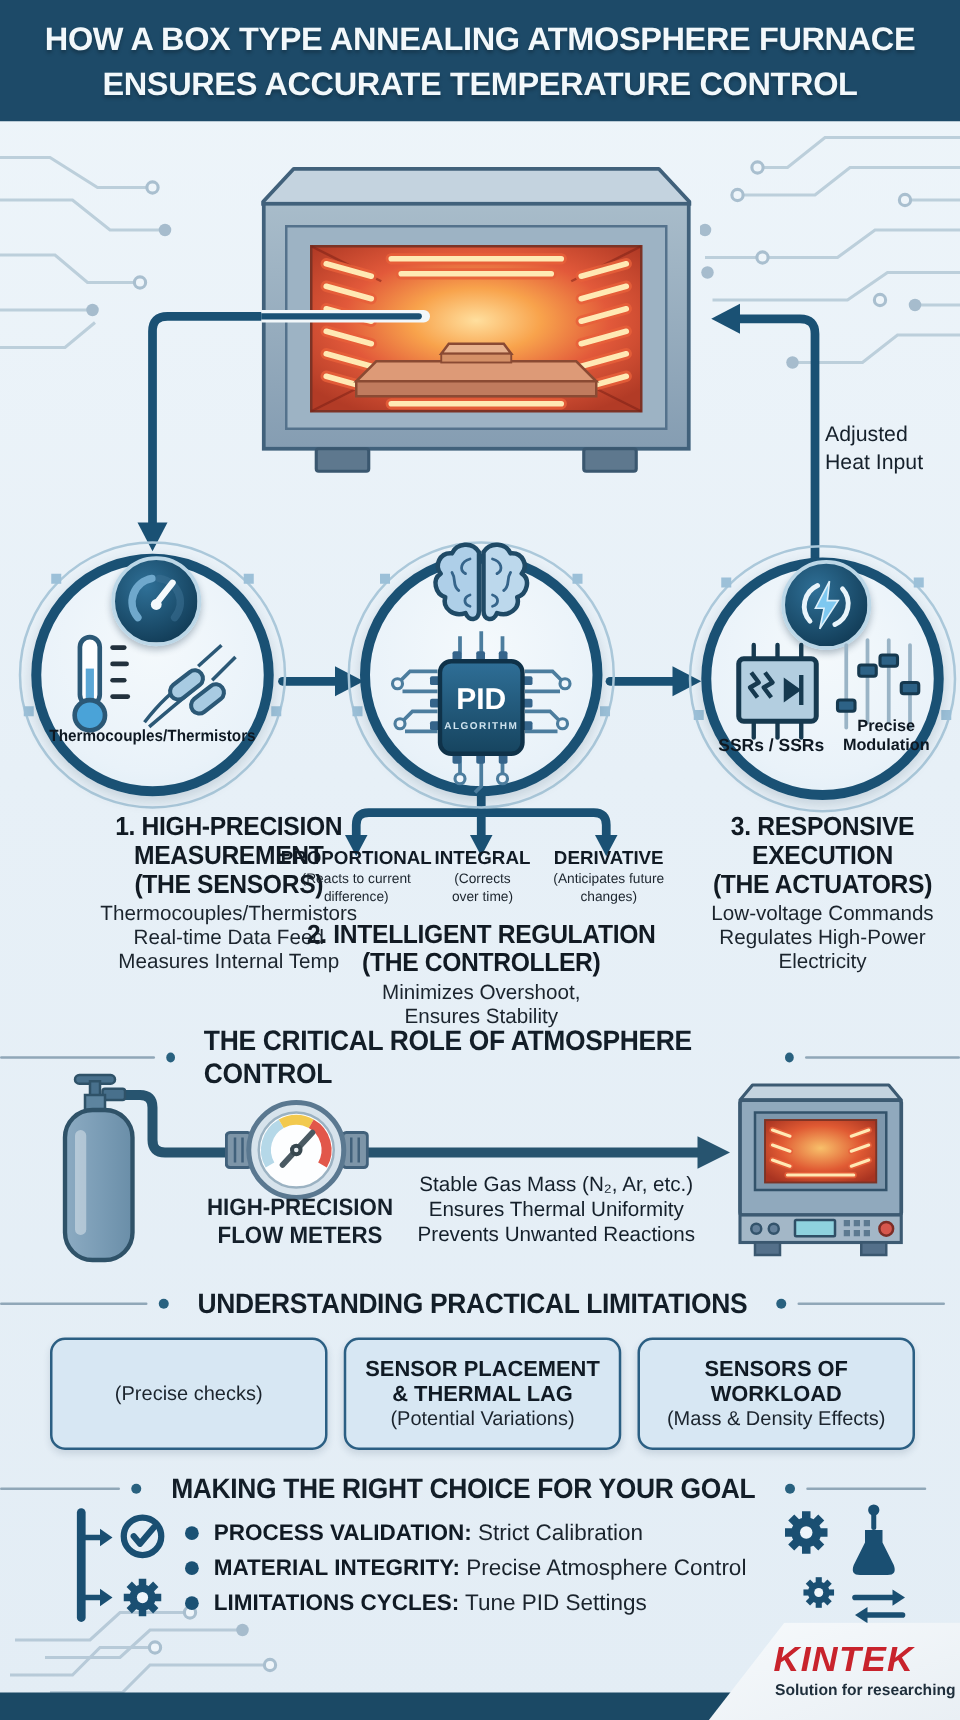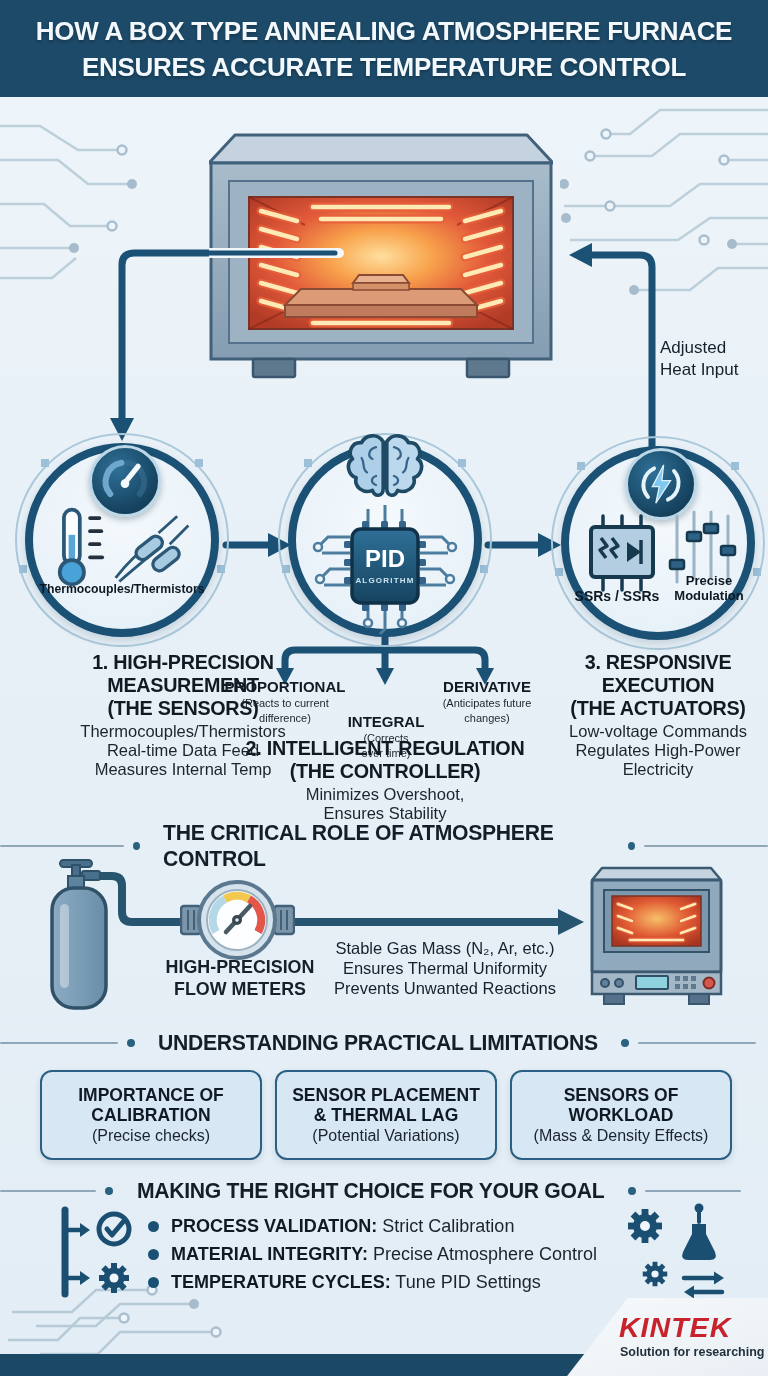--- a/index.html
+++ b/index.html
@@ -420,21 +420,21 @@
     <div class="step-d pre">Thermocouples/Thermistors
 Real-time Data Feed
 Measures Internal Temp</div>
   </div>
 
   <div class="abs ctr" style="left:224px;top:678px;width:122px;z-index:3">
     <div class="branch-n">PROPORTIONAL</div>
     <div class="branch-d pre">(Reacts to current
 difference)</div>
   </div>
-  <div class="abs ctr" style="left:346px;top:713px;width:80px;z-index:3">
+  <div class="abs ctr" style="left:346px;top:678px;width:80px;z-index:3">
     <div class="branch-n">INTEGRAL</div>
     <div class="branch-d pre">(Corrects
 over time)</div>
   </div>
   <div class="abs ctr" style="left:426px;top:678px;width:122px;z-index:3">
     <div class="branch-n">DERIVATIVE</div>
     <div class="branch-d pre">(Anticipates future
 changes)</div>
   </div>
 
@@ -550,22 +550,20 @@
 
   <div class="abs sec" style="top:1030px;z-index:3">
     <div class="ln" style="width:118px"></div>
     <div class="dt"></div>
     <div class="tx cond" style="font-size:22.5px">UNDERSTANDING PRACTICAL LIMITATIONS</div>
     <div class="dt"></div>
     <div class="ln" style="width:118px"></div>
   </div>
 
   <div class="abs card" style="left:40px;z-index:3">
-    <div class="t pre">IMPORTANCE OF
-CALIBRATION</div>
     <div class="s">(Precise checks)</div>
   </div>
   <div class="abs card" style="left:275px;z-index:3">
     <div class="t pre">SENSOR PLACEMENT
 &amp; THERMAL LAG</div>
     <div class="s">(Potential Variations)</div>
   </div>
   <div class="abs card" style="left:510px;z-index:3">
     <div class="t pre">SENSORS OF
 WORKLOAD</div>
@@ -583,21 +581,21 @@
   <div class="abs bullet-row" style="top:1213px;z-index:3">
     <div class="bullet-dot"></div>
     <div><span class="bullet-lab">PROCESS VALIDATION:</span><span class="bullet-txt"> Strict Calibration</span></div>
   </div>
   <div class="abs bullet-row" style="top:1241px;z-index:3">
     <div class="bullet-dot"></div>
     <div><span class="bullet-lab">MATERIAL INTEGRITY:</span><span class="bullet-txt"> Precise Atmosphere Control</span></div>
   </div>
   <div class="abs bullet-row" style="top:1269px;z-index:3">
     <div class="bullet-dot"></div>
-    <div><span class="bullet-lab">TEMPERATURE CYCLES:</span><span class="bullet-txt"> Tune PID Settings</span></div>
+    <div><span class="bullet-lab">LIMITATIONS CYCLES:</span><span class="bullet-txt"> Tune PID Settings</span></div>
   </div>
 
   <svg class="abs" style="left:52px;top:1202px;z-index:2" width="95" height="100" viewBox="0 0 95 100">
     <g stroke="#1a4f72" stroke-width="7" stroke-linecap="round">
       <line x1="13" y1="8" x2="13" y2="92"></line>
     </g>
     <g stroke="#1a4f72" stroke-width="4.5" stroke-linecap="round">
       <line x1="13" y1="28" x2="28" y2="28"></line>
         <line x1="13" y1="76" x2="28" y2="76"></line>
     </g>

